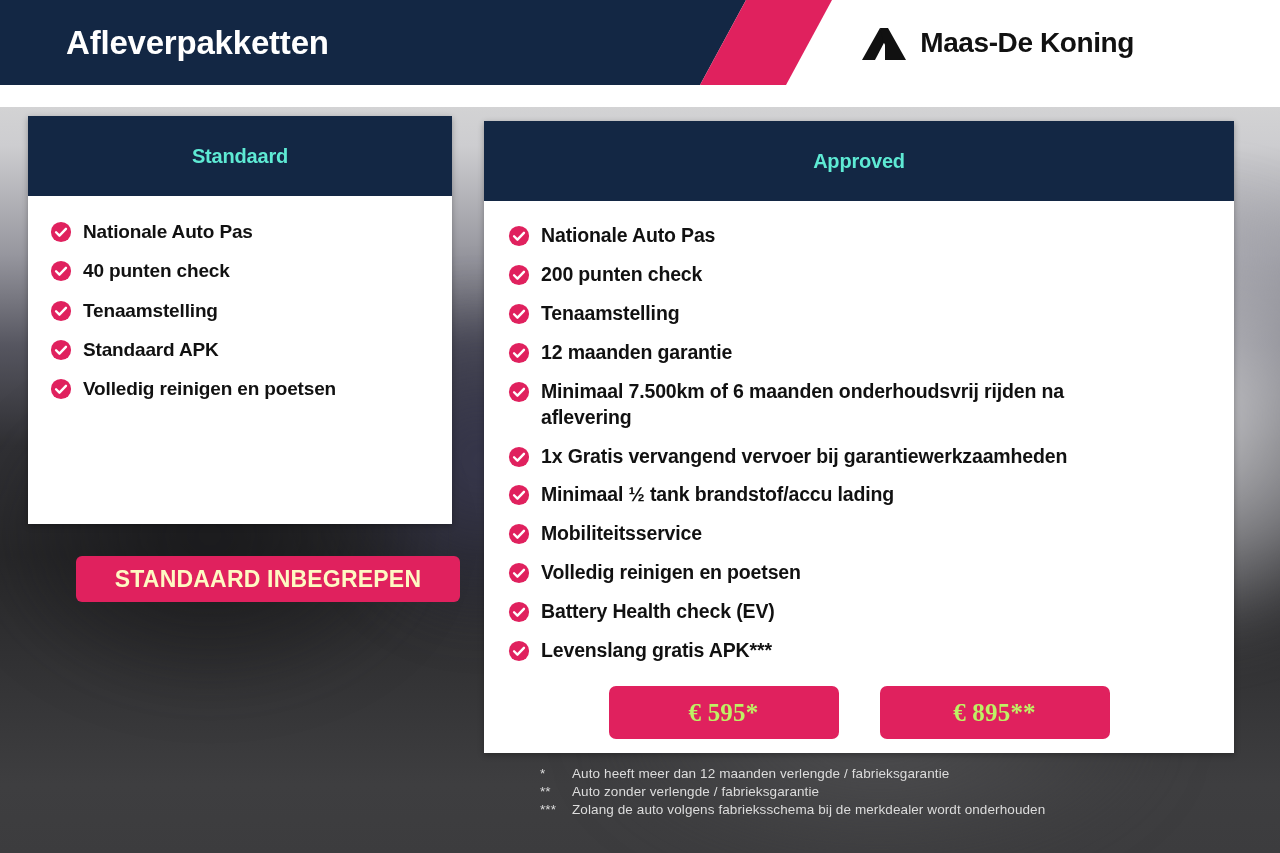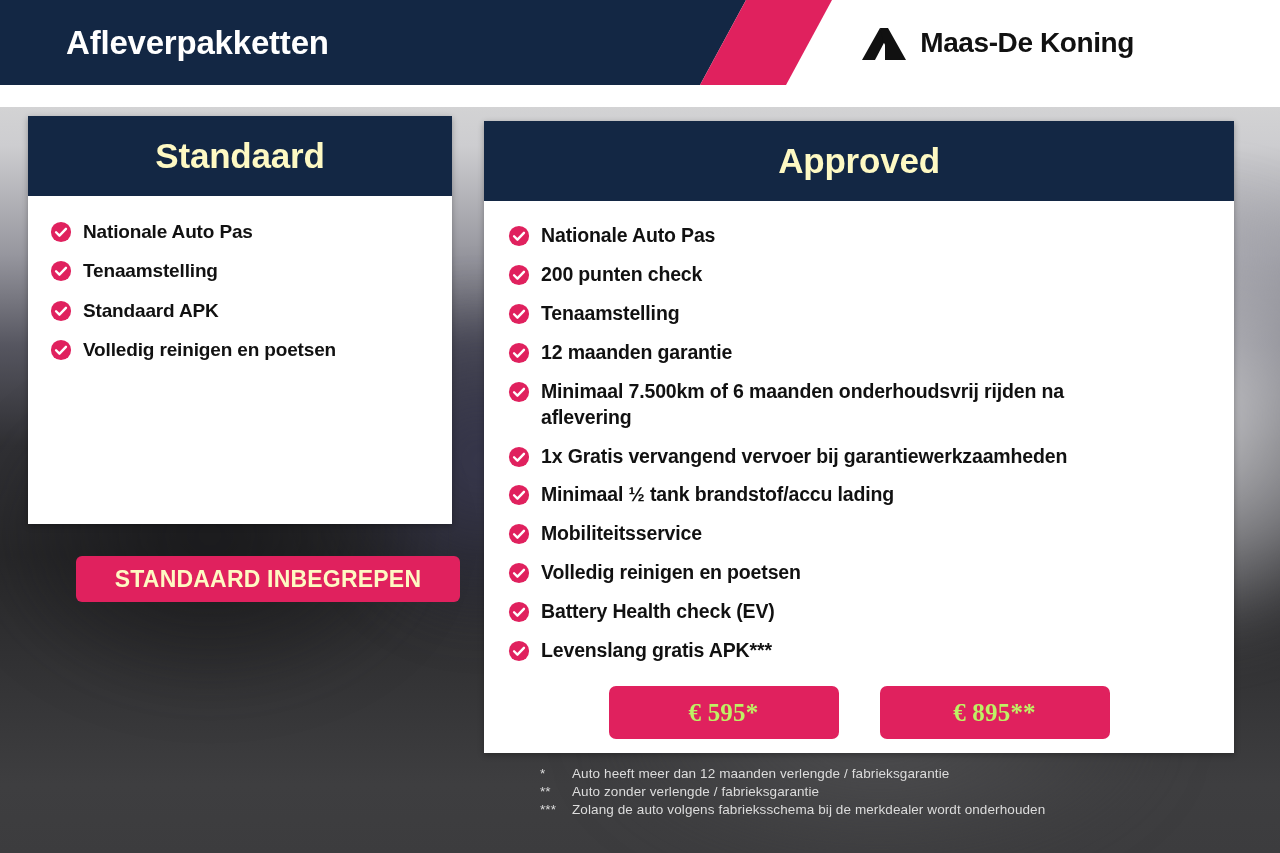--- a/index.html
+++ b/index.html
@@ -149,22 +149,22 @@
     background: #ffffff;
     box-shadow: 0 2px 6px rgba(0,0,0,0.30);
   }
   .card-head {
     background: #132744;
     display: flex;
     align-items: center;
     justify-content: center;
   }
   .card-head-title {
-    color: #fef9c3;
-    font-size: 35px;
+    color: #5eead4;
+    font-size: 20px;
     font-weight: 700;
     letter-spacing: -0.2px;
   }
 
   .card-standaard { left: 28px; top: 116px; width: 424px; height: 408px; }
   .card-standaard .card-head { height: 80px; }
   .card-approved  { left: 484px; top: 121px; width: 750px; height: 632px; }
   .card-approved .card-head { height: 80px; }
 
   .feature-list {
@@ -298,20 +298,27 @@
           <circle cx="12" cy="12" r="11" fill="#e0215e"></circle>
           <path d="M6.6 12.3 L10.3 16 L17.4 8.6" stroke="#ffffff" stroke-width="2.6" fill="none" stroke-linecap="round" stroke-linejoin="round"></path>
         </svg>
         <span class="feature-text">Nationale Auto Pas</span>
       </li>
       <li class="feature-item">
         <svg class="check-icon" viewBox="0 0 24 24">
           <circle cx="12" cy="12" r="11" fill="#e0215e"></circle>
           <path d="M6.6 12.3 L10.3 16 L17.4 8.6" stroke="#ffffff" stroke-width="2.6" fill="none" stroke-linecap="round" stroke-linejoin="round"></path>
         </svg>
+        <span class="feature-text">40 punten check</span>
+      </li>
+      <li class="feature-item">
+        <svg class="check-icon" viewBox="0 0 24 24">
+          <circle cx="12" cy="12" r="11" fill="#e0215e"></circle>
+          <path d="M6.6 12.3 L10.3 16 L17.4 8.6" stroke="#ffffff" stroke-width="2.6" fill="none" stroke-linecap="round" stroke-linejoin="round"></path>
+        </svg>
         <span class="feature-text">Tenaamstelling</span>
       </li>
       <li class="feature-item">
         <svg class="check-icon" viewBox="0 0 24 24">
           <circle cx="12" cy="12" r="11" fill="#e0215e"></circle>
           <path d="M6.6 12.3 L10.3 16 L17.4 8.6" stroke="#ffffff" stroke-width="2.6" fill="none" stroke-linecap="round" stroke-linejoin="round"></path>
         </svg>
         <span class="feature-text">Standaard APK</span>
       </li>
       <li class="feature-item">

